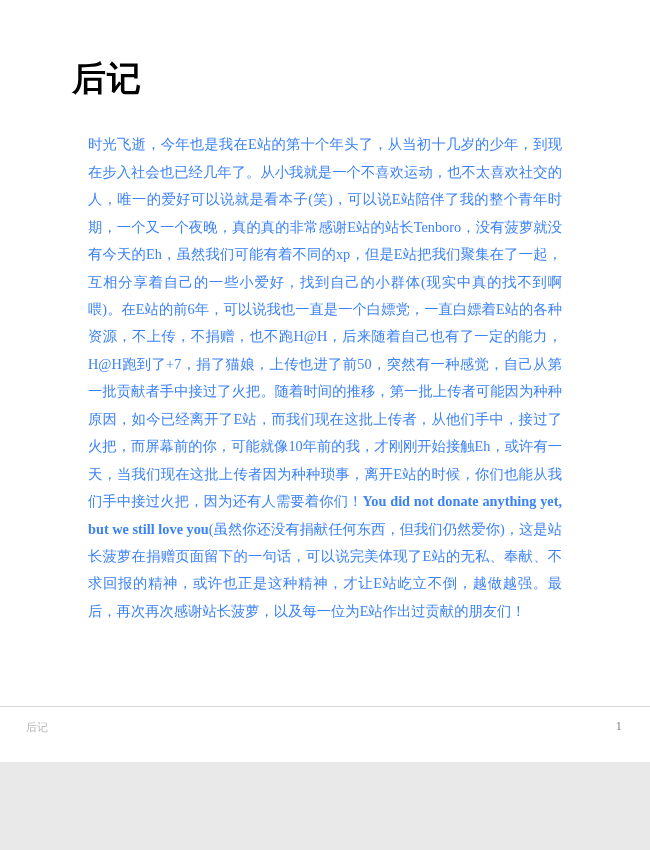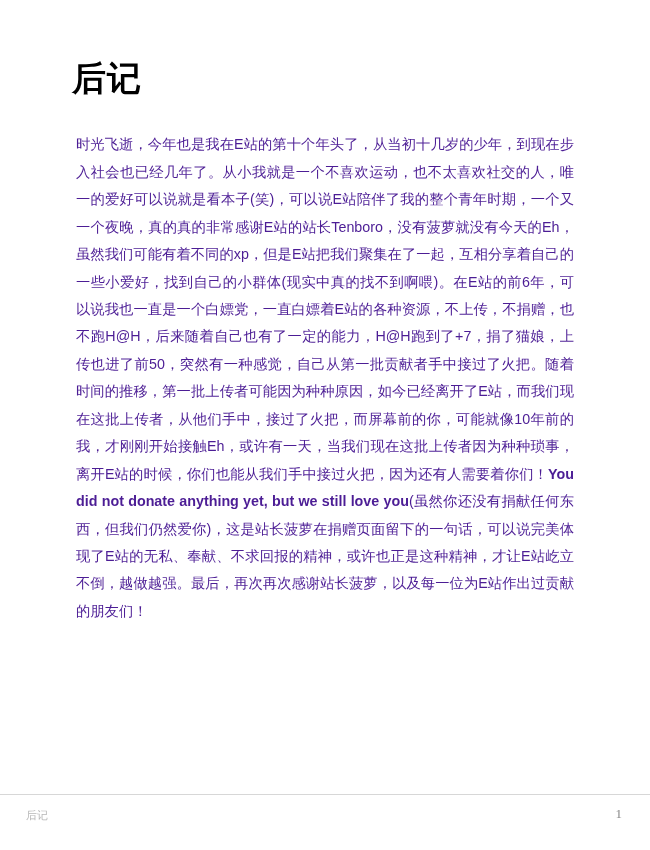--- a/index.html
+++ b/index.html
@@ -9,47 +9,47 @@
   }
   body {
     width: 650px;
     height: 850px;
     overflow: hidden;
     font-family: "Liberation Serif", "DejaVu Serif", serif;
   }
   .page {
     position: relative;
     width: 650px;
-    height: 850px;
+    height: 762px;
     background: #ffffff;
     box-sizing: border-box;
   }
   .content {
     position: absolute;
     left: 72px;
     top: 60px;
     width: 506px;
   }
   .doc-title {
     font-family: "Liberation Serif", "DejaVu Serif", serif;
     font-weight: bold;
     font-size: 34px;
     line-height: 1.1;
     color: #000000;
     margin: 0 0 34px 0;
     letter-spacing: 1px;
   }
   .body-text {
-    font-family: Liberation Sans, sans-serif;
+    font-family: Liberation Serif, serif;
     font-size: 14.3px;
     line-height: 1.92;
-    color: #4c1d95;
+    color: #3b82f6;
     text-align: justify;
     text-justify: inter-character;
-    margin: 4px;
+    margin: 16px;
   }
   .body-text .en-bold {
     font-weight: bold;
     font-style: normal;
   }
   .footer {
     position: absolute;
     left: 0;
     bottom: 0;
     width: 650px;

